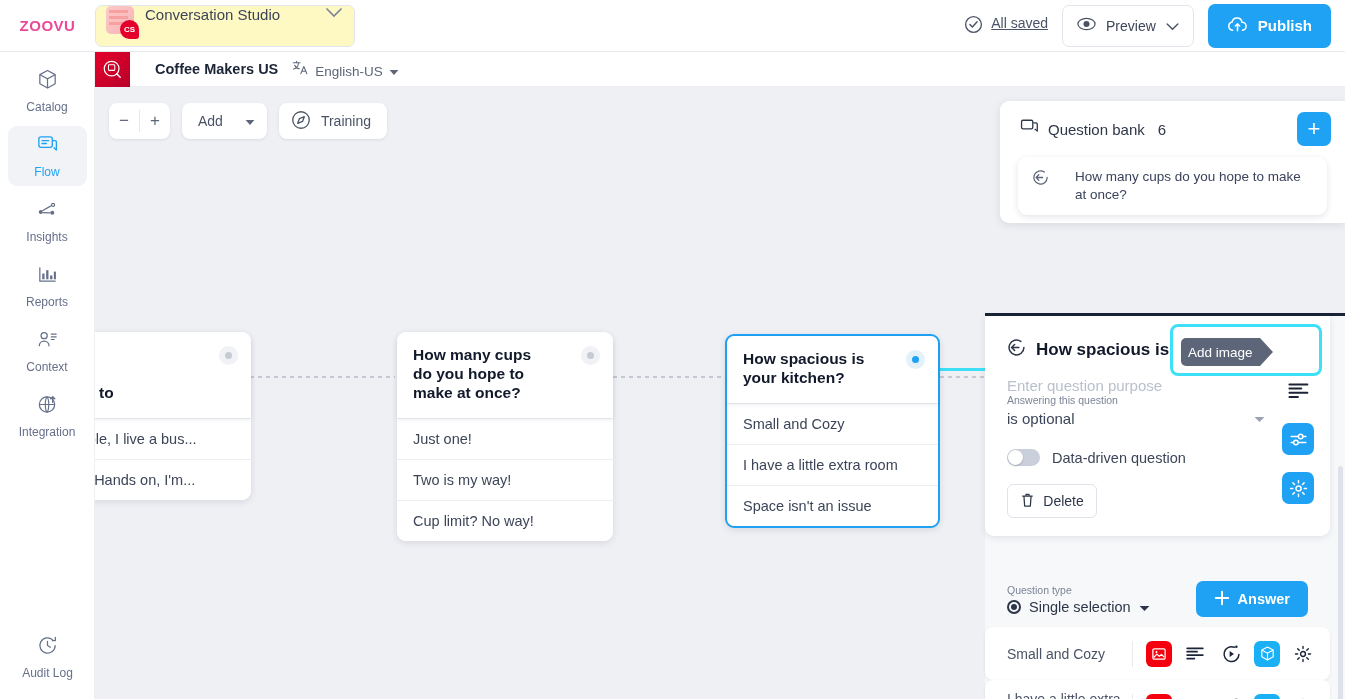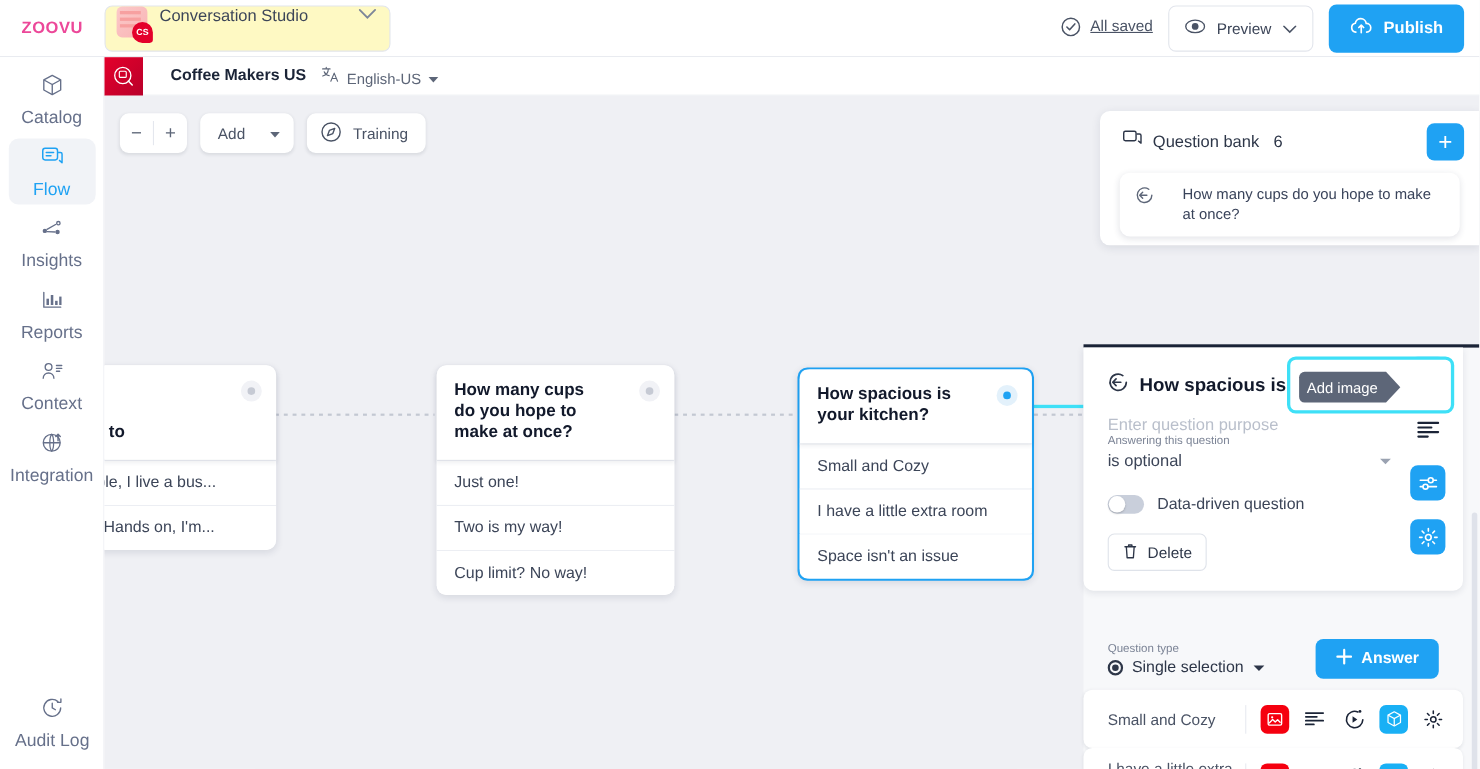--- a/index.html
+++ b/index.html
@@ -64,21 +64,21 @@
   
   .sidebar {
     position: absolute; left: 0; top: 52px; width: 95px; height: 647px;
     background: #fff; border-right: 1px solid #edeff3;
   }
   .side-item {
     width: 79px; margin: 5px auto 0; height: 60px; border-radius: 9px;
     display: flex; flex-direction: column; align-items: center; justify-content: center;
     gap: 5px; color: #66708a; cursor: pointer;
   }
-  .side-item .lbl { font-size: 16px; }
+  .side-item .lbl { font-size: 12px; }
   .side-item.active { background: #f1f3f7; color: #1fa2f3; }
   .side-item.bottom { position: absolute; bottom: 12px; left: 8px; }
 
   
   .projbar {
     position: absolute; left: 95px; top: 52px; width: 1250px; height: 35px;
     background: #fff; display: flex; align-items: center;
     border-bottom: 1px solid #edeff3;
   }
   .proj-badge {

